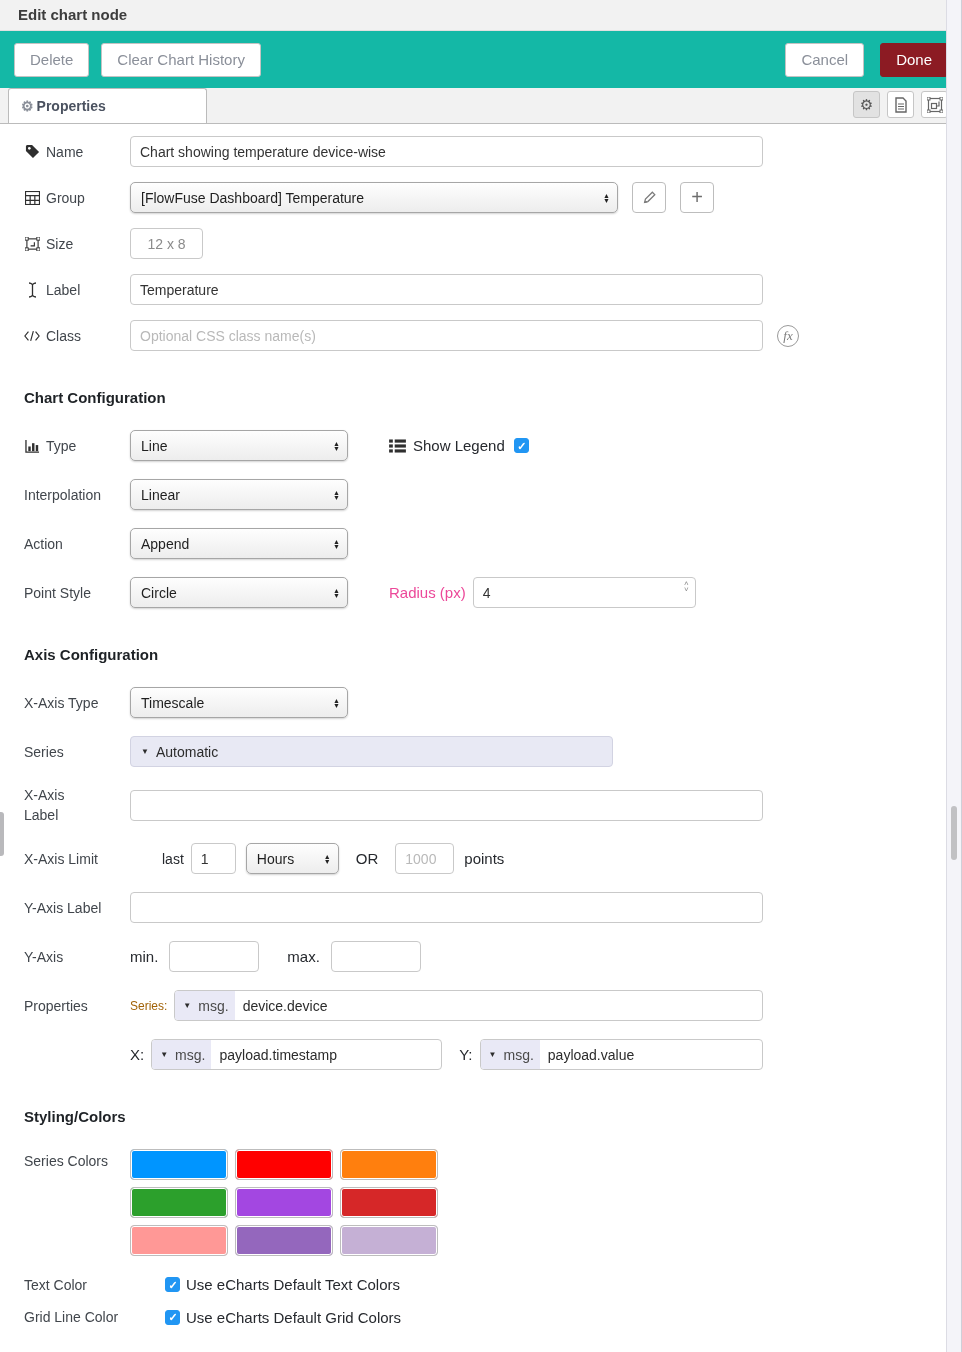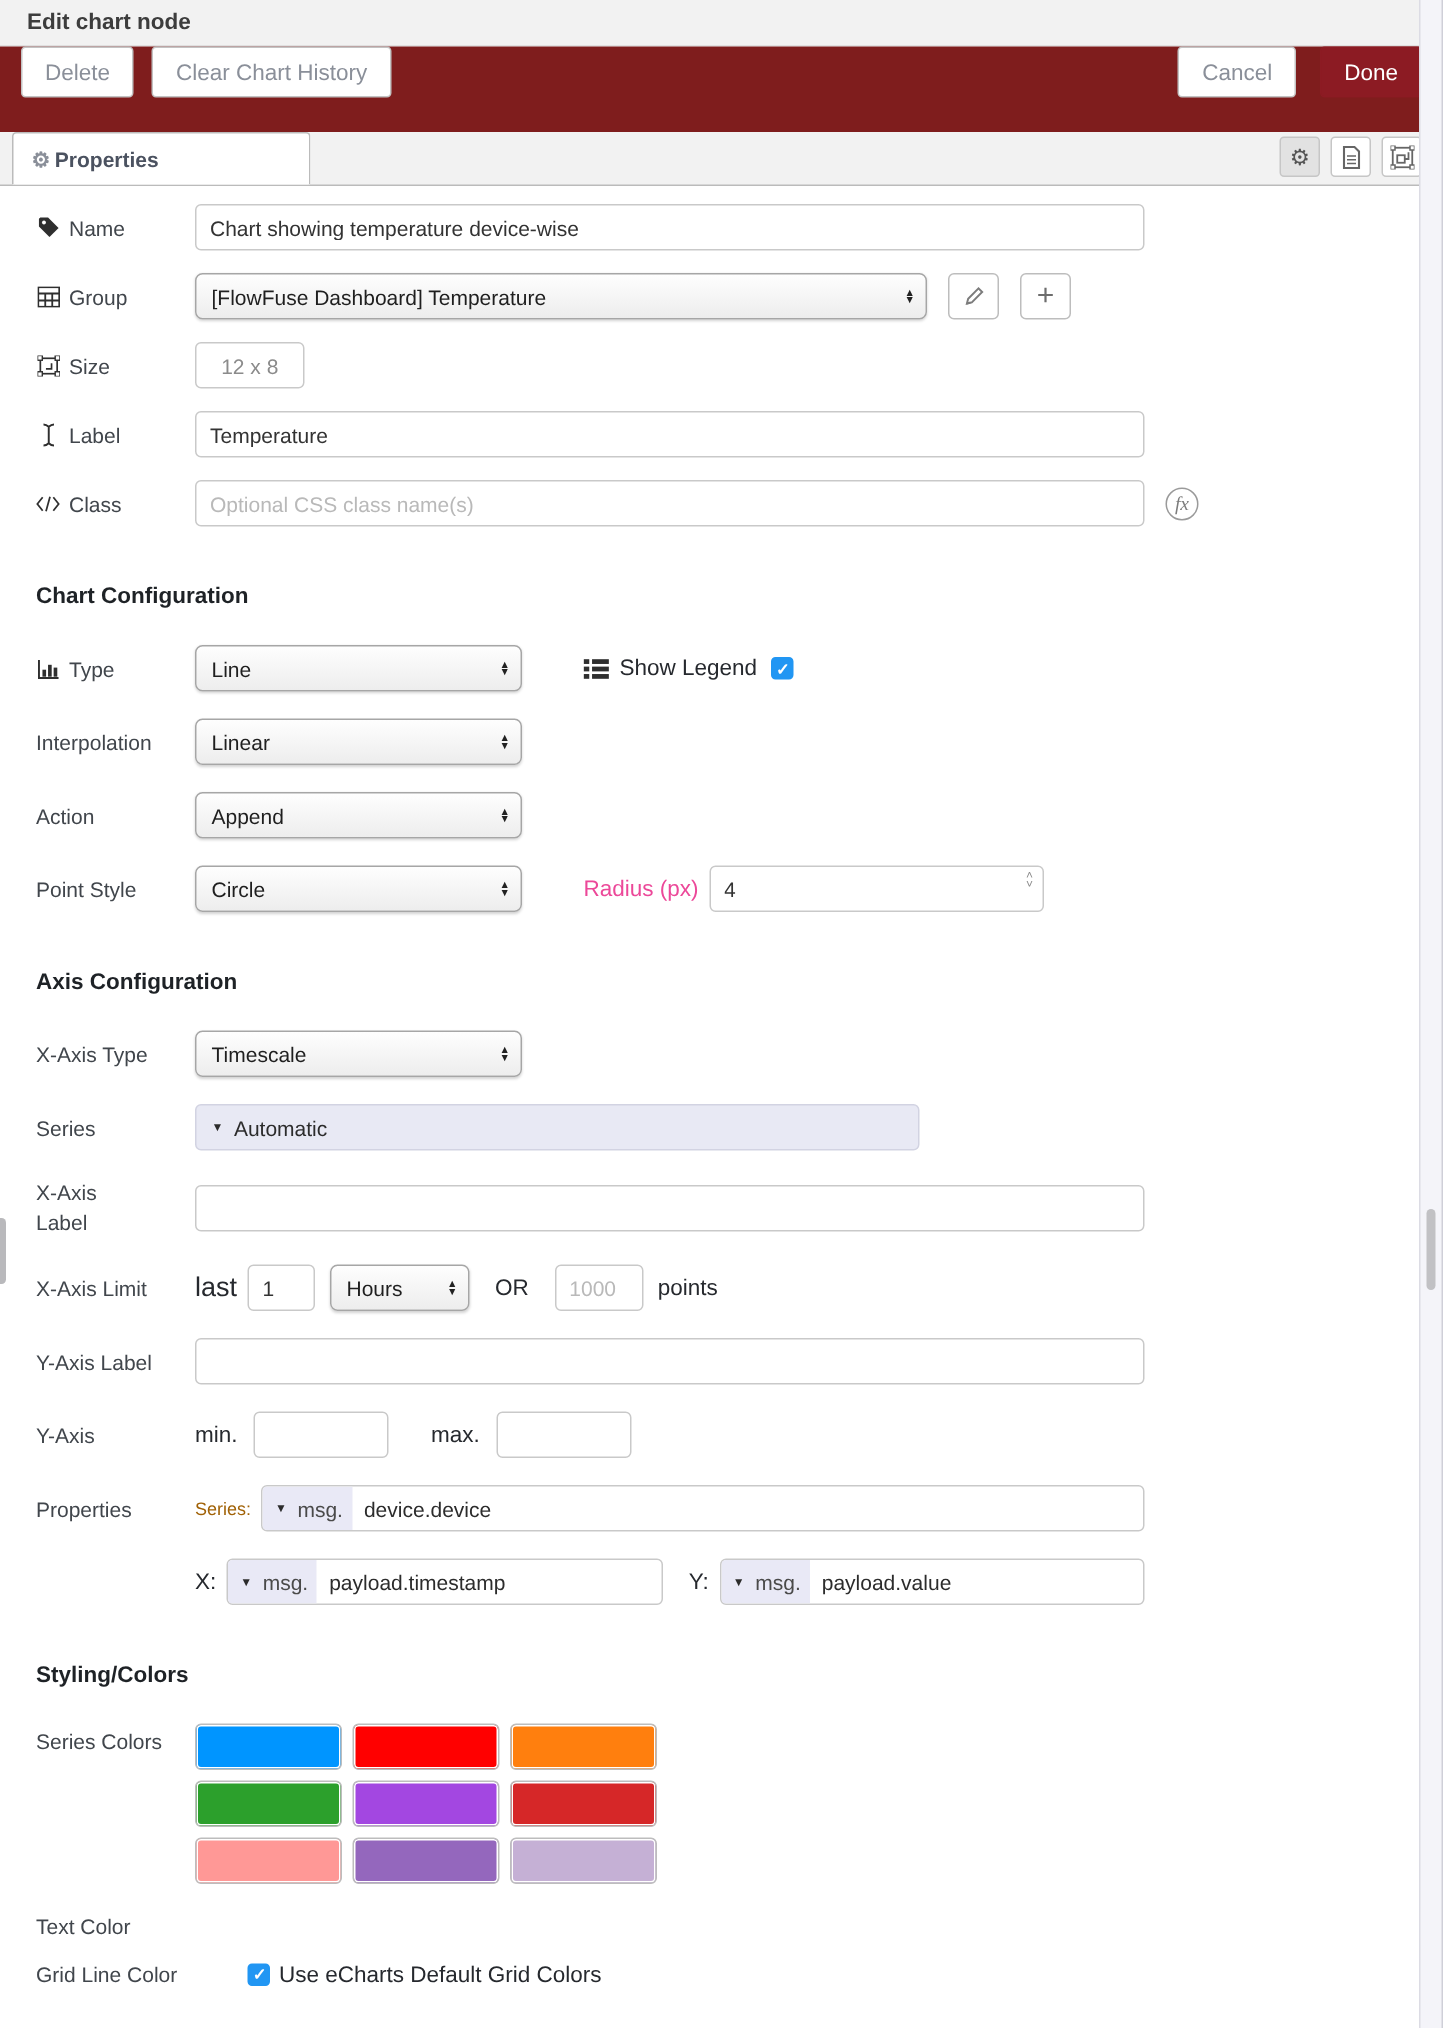--- a/index.html
+++ b/index.html
@@ -1,21 +1,21 @@
 <!DOCTYPE html>
 <html><head>
 <meta charset="utf-8">
 <style>
   * { margin:0; padding:0; box-sizing:border-box; }
   html,body { width:962px; height:1352px; }
   body { font-family:"Liberation Sans", sans-serif; background:#fff; color:#3f4449; position:relative; overflow:hidden; }
 
   
   .hdr { height:31px; background:#f2f2f2; border-bottom:1px solid #e0e0e0; line-height:30px; padding-left:18px; font-size:15px; font-weight:bold; color:#3d3d3d; }
-  .toolbar { height:57px; background:#7f1d1d; display:flex; align-items:flex-start; padding:0 14px; }
+  .toolbar { height:57px; background:#14b8a6; display:flex; align-items:center; padding:0 14px; }
   .btn { height:34px; padding:0 15px; background:#fff; border:1px solid #c3c3c3; border-radius:3px; color:#8a8f99; font-size:15px; cursor:pointer; font-family:inherit; }
   .btn + .btn { margin-left:12px; }
   .btn.primary { background:#8c1b23; border-color:#8c1b23; color:#fff; margin-left:16px; }
   .toolbar .spacer { flex:1; }
   .tabbar { height:36px; background:#f2f2f2; border-bottom:1px solid #bbbbbb; display:flex; align-items:flex-end; padding:0 14px 0 8px; position:relative; }
   .tab { width:199px; height:35px; background:#fff; border:1px solid #bbbbbb; border-bottom:none; border-radius:3px 3px 0 0; display:flex; align-items:center; padding:0 12px; font-size:14px; font-weight:bold; color:#4b5260; }
   .tab .gear-glyph { color:#8a8f99; font-size:14px; margin-right:3px; }
   .tabbar .spacer { flex:1; }
   .iconbtn { width:27px; height:27px; border:1px solid #c6c6c6; border-radius:3px; background:#fff; display:flex; align-items:center; justify-content:center; margin-left:7px; margin-bottom:5px; color:#555; cursor:pointer; }
   .iconbtn.active { background:#e2e2e2; }
@@ -307,21 +307,21 @@
     <div class="rcontent">
         <input class="txt" value="" style="">
       </div>
   </div>
 
   <div class="row cfg">
     <div class="rlabel">
         <span>X-Axis Limit</span>
       </div>
     <div class="rcontent">
-      <span style="font-size:18px; color:#26292e; margin-right:7px;">last</span>
+      <span style="font-size:14px; color:#26292e; margin-right:7px;margin-left:32px;">last</span>
       <input class="txt" style="width: 45px;" value="1">
       <div class="sel w93" style="margin-left:10px;">
         <span>Hours</span>
         <span class="arrows">▲<br>▼</span>
       </div>
       <span style="font-size:15px; color:#26292e; margin:0 17px;">OR</span>
       <input class="txt" style="width: 59px;" placeholder="1000">
       <span style="font-size:15px; color:#26292e; margin-left:10px;">points</span>
     </div>
   </div>
@@ -399,20 +399,24 @@
         <div class="sw" style="background: rgb(255, 152, 150);"></div>
         <div class="sw" style="background: rgb(148, 103, 189);"></div>
         <div class="sw" style="background: rgb(197, 176, 213);"></div>
       </div>
   </div>
 
   <div class="row" style="margin-top:20px; margin-bottom:14px;">
     <div class="rlabel">
         <span>Text Color</span>
       </div>
+    <div class="rcontent" style="padding-left:35px;">
+      <span class="check on"></span>
+      <span class="cklabel">Use eCharts Default Text Colors</span>
+    </div>
   </div>
 
   <div class="row">
     <div class="rlabel wraps" style="width:106px;">Grid Line Color</div>
     <div class="rcontent" style="padding-left:35px;">
       <span class="check on"></span>
       <span class="cklabel">Use eCharts Default Grid Colors</span>
     </div>
   </div>
 

